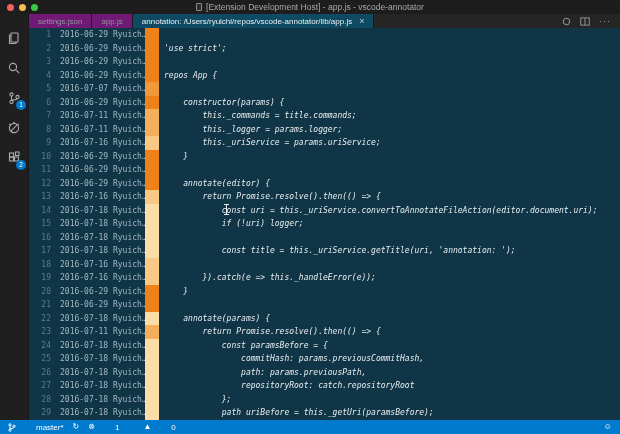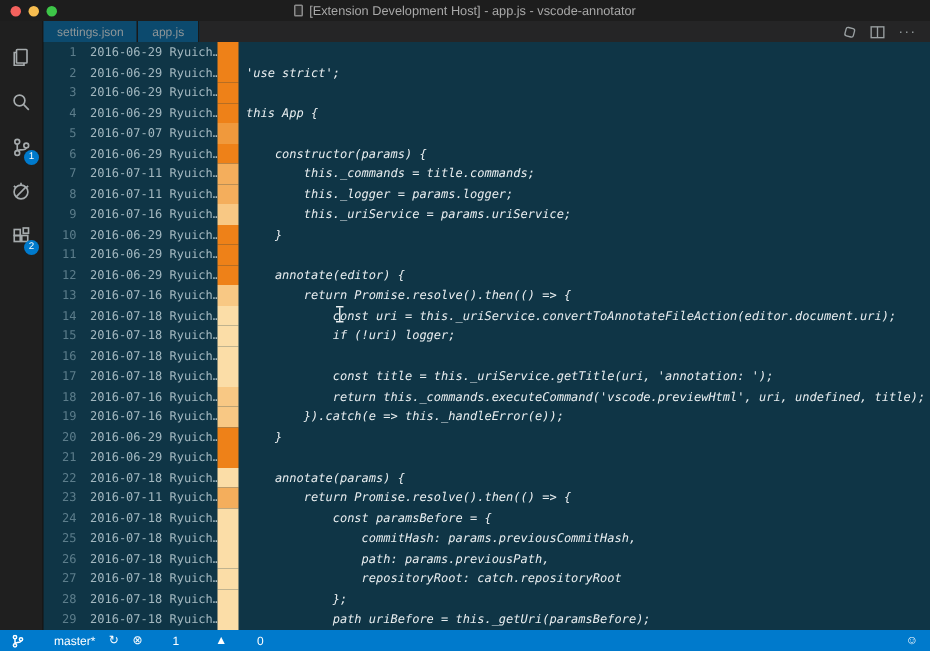--- a/index.html
+++ b/index.html
@@ -24,21 +24,21 @@
              position:relative; color:#a6abad; cursor:pointer; }
   .ab-item svg { stroke:#a6abad; fill:none; stroke-width:1.1; }
   .badge { position:absolute; right:2px; bottom:3px; min-width:10px; height:10px; border-radius:5px;
            background:#007acc; color:#fff; font-size:6.5px; line-height:10px; text-align:center; }
 
   .editorcol { flex:1; display:flex; flex-direction:column; min-width:0; }
 
   
   .tabbar { flex:0 0 14px; background:#252526; display:flex; align-items:stretch;
             font-size:8px; color:#8d9598; }
-  .tab { display:flex; align-items:center; padding:0 9px; background:#0c4a6e;
+  .tab { display:flex; align-items:center; padding:0 9px; background:#701a75;
          border-right:1px solid #191919; white-space:nowrap; cursor:pointer; }
   .tab.active { background:#0f4a63; color:#e8f0f3; }
   .tab .close { margin-left:7px; font-size:9px; color:#bdcbd1; line-height:1; }
   .tab-actions { margin-left:auto; display:flex; align-items:center; gap:9px; padding-right:9px; color:#9aa0a2; }
   .tab-actions svg { stroke:#9aa0a2; fill:none; stroke-width:1; }
   .more-glyph { font-size:9px; letter-spacing:1px; }
 
   
   .editor { flex:1; background:#0f3546; overflow:hidden; position:relative; }
   .row { display:flex; height:13.5px; line-height:13.5px;
@@ -125,52 +125,56 @@
 
     <div class="editorcol">
 
       <div class="tabbar">
         <div class="tab">
           <span>settings.json</span>
         </div>
         <div class="tab">
           <span>app.js</span>
         </div>
+        <div class="tab active">
+          <span>annotation: /Users/ryuichi/repos/vscode-annotator/lib/app.js</span>
+          <span class="close">×</span>
+        </div>
         <div class="tab-actions">
           <svg width="9" height="9" viewBox="0 0 10 10">
             <rect x="1.8" y="1.8" width="6.4" height="6.4" rx="1.5" transform="rotate(15 5 5)"></rect>
           </svg>
           <svg width="10" height="9" viewBox="0 0 11 10">
             <rect x="0.8" y="1" width="9.4" height="8"></rect>
             <line x1="5.5" y1="1" x2="5.5" y2="9"></line>
           </svg>
           <span class="more-glyph">···</span>
         </div>
       </div>
 
       <div class="editor" id="lines">
         <div class="ibeam"></div>
       <div class="row"><div class="ln">1</div><div class="blame">2016-06-29 Ryuich…</div><div class="heat" style="background: rgb(238, 129, 24);"></div><div class="code"></div></div>
           <div class="row"><div class="ln">2</div><div class="blame">2016-06-29 Ryuich…</div><div class="heat" style="background: rgb(238, 129, 24);"></div><div class="code">'use strict';</div></div>
           <div class="row"><div class="ln">3</div><div class="blame">2016-06-29 Ryuich…</div><div class="heat" style="background: rgb(238, 129, 24);"></div><div class="code"></div></div>
-          <div class="row"><div class="ln">4</div><div class="blame">2016-06-29 Ryuich…</div><div class="heat" style="background: rgb(238, 129, 24);"></div><div class="code">this App {</div></div>
+          <div class="row"><div class="ln">4</div><div class="blame">2016-06-29 Ryuich…</div><div class="heat" style="background: rgb(238, 129, 24);"></div><div class="code">repos App {</div></div>
           <div class="row"><div class="ln">5</div><div class="blame">2016-07-07 Ryuich…</div><div class="heat" style="background: rgb(240, 153, 60);"></div><div class="code"></div></div>
           <div class="row"><div class="ln">6</div><div class="blame">2016-06-29 Ryuich…</div><div class="heat" style="background: rgb(238, 129, 24);"></div><div class="code">    constructor(params) {</div></div>
           <div class="row"><div class="ln">7</div><div class="blame">2016-07-11 Ryuich…</div><div class="heat" style="background: rgb(244, 174, 92);"></div><div class="code">        this._commands = title.commands;</div></div>
           <div class="row"><div class="ln">8</div><div class="blame">2016-07-11 Ryuich…</div><div class="heat" style="background: rgb(244, 174, 92);"></div><div class="code">        this._logger = params.logger;</div></div>
           <div class="row"><div class="ln">9</div><div class="blame">2016-07-16 Ryuich…</div><div class="heat" style="background: rgb(248, 200, 132);"></div><div class="code">        this._uriService = params.uriService;</div></div>
           <div class="row"><div class="ln">10</div><div class="blame">2016-06-29 Ryuich…</div><div class="heat" style="background: rgb(238, 129, 24);"></div><div class="code">    }</div></div>
           <div class="row"><div class="ln">11</div><div class="blame">2016-06-29 Ryuich…</div><div class="heat" style="background: rgb(238, 129, 24);"></div><div class="code"></div></div>
           <div class="row"><div class="ln">12</div><div class="blame">2016-06-29 Ryuich…</div><div class="heat" style="background: rgb(238, 129, 24);"></div><div class="code">    annotate(editor) {</div></div>
           <div class="row"><div class="ln">13</div><div class="blame">2016-07-16 Ryuich…</div><div class="heat" style="background: rgb(248, 200, 132);"></div><div class="code">        return Promise.resolve().then(() =&gt; {</div></div>
           <div class="row"><div class="ln">14</div><div class="blame">2016-07-18 Ryuich…</div><div class="heat" style="background: rgb(251, 221, 167);"></div><div class="code">            const uri = this._uriService.convertToAnnotateFileAction(editor.document.uri);</div></div>
           <div class="row"><div class="ln">15</div><div class="blame">2016-07-18 Ryuich…</div><div class="heat" style="background: rgb(251, 221, 167);"></div><div class="code">            if (!uri) logger;</div></div>
           <div class="row"><div class="ln">16</div><div class="blame">2016-07-18 Ryuich…</div><div class="heat" style="background: rgb(251, 221, 167);"></div><div class="code"></div></div>
           <div class="row"><div class="ln">17</div><div class="blame">2016-07-18 Ryuich…</div><div class="heat" style="background: rgb(251, 221, 167);"></div><div class="code">            const title = this._uriService.getTitle(uri, 'annotation: ');</div></div>
-          <div class="row"><div class="ln">18</div><div class="blame">2016-07-16 Ryuich…</div><div class="heat" style="background: rgb(248, 200, 132);"></div><div class="code">            return this._commands.executeCommand('vscode.previewHtml', uri, undefined, title);</div></div>
+          <div class="row"><div class="ln">18</div><div class="blame">2016-07-16 Ryuich…</div><div class="heat" style="background: rgb(248, 200, 132);"></div></div>
           <div class="row"><div class="ln">19</div><div class="blame">2016-07-16 Ryuich…</div><div class="heat" style="background: rgb(248, 200, 132);"></div><div class="code">        }).catch(e =&gt; this._handleError(e));</div></div>
           <div class="row"><div class="ln">20</div><div class="blame">2016-06-29 Ryuich…</div><div class="heat" style="background: rgb(238, 129, 24);"></div><div class="code">    }</div></div>
           <div class="row"><div class="ln">21</div><div class="blame">2016-06-29 Ryuich…</div><div class="heat" style="background: rgb(238, 129, 24);"></div><div class="code"></div></div>
           <div class="row"><div class="ln">22</div><div class="blame">2016-07-18 Ryuich…</div><div class="heat" style="background: rgb(251, 221, 167);"></div><div class="code">    annotate(params) {</div></div>
           <div class="row"><div class="ln">23</div><div class="blame">2016-07-11 Ryuich…</div><div class="heat" style="background: rgb(244, 174, 92);"></div><div class="code">        return Promise.resolve().then(() =&gt; {</div></div>
           <div class="row"><div class="ln">24</div><div class="blame">2016-07-18 Ryuich…</div><div class="heat" style="background: rgb(251, 221, 167);"></div><div class="code">            const paramsBefore = {</div></div>
           <div class="row"><div class="ln">25</div><div class="blame">2016-07-18 Ryuich…</div><div class="heat" style="background: rgb(251, 221, 167);"></div><div class="code">                commitHash: params.previousCommitHash,</div></div>
           <div class="row"><div class="ln">26</div><div class="blame">2016-07-18 Ryuich…</div><div class="heat" style="background: rgb(251, 221, 167);"></div><div class="code">                path: params.previousPath,</div></div>
           <div class="row"><div class="ln">27</div><div class="blame">2016-07-18 Ryuich…</div><div class="heat" style="background: rgb(251, 221, 167);"></div><div class="code">                repositoryRoot: catch.repositoryRoot</div></div>
           <div class="row"><div class="ln">28</div><div class="blame">2016-07-18 Ryuich…</div><div class="heat" style="background: rgb(251, 221, 167);"></div><div class="code">            };</div></div>

